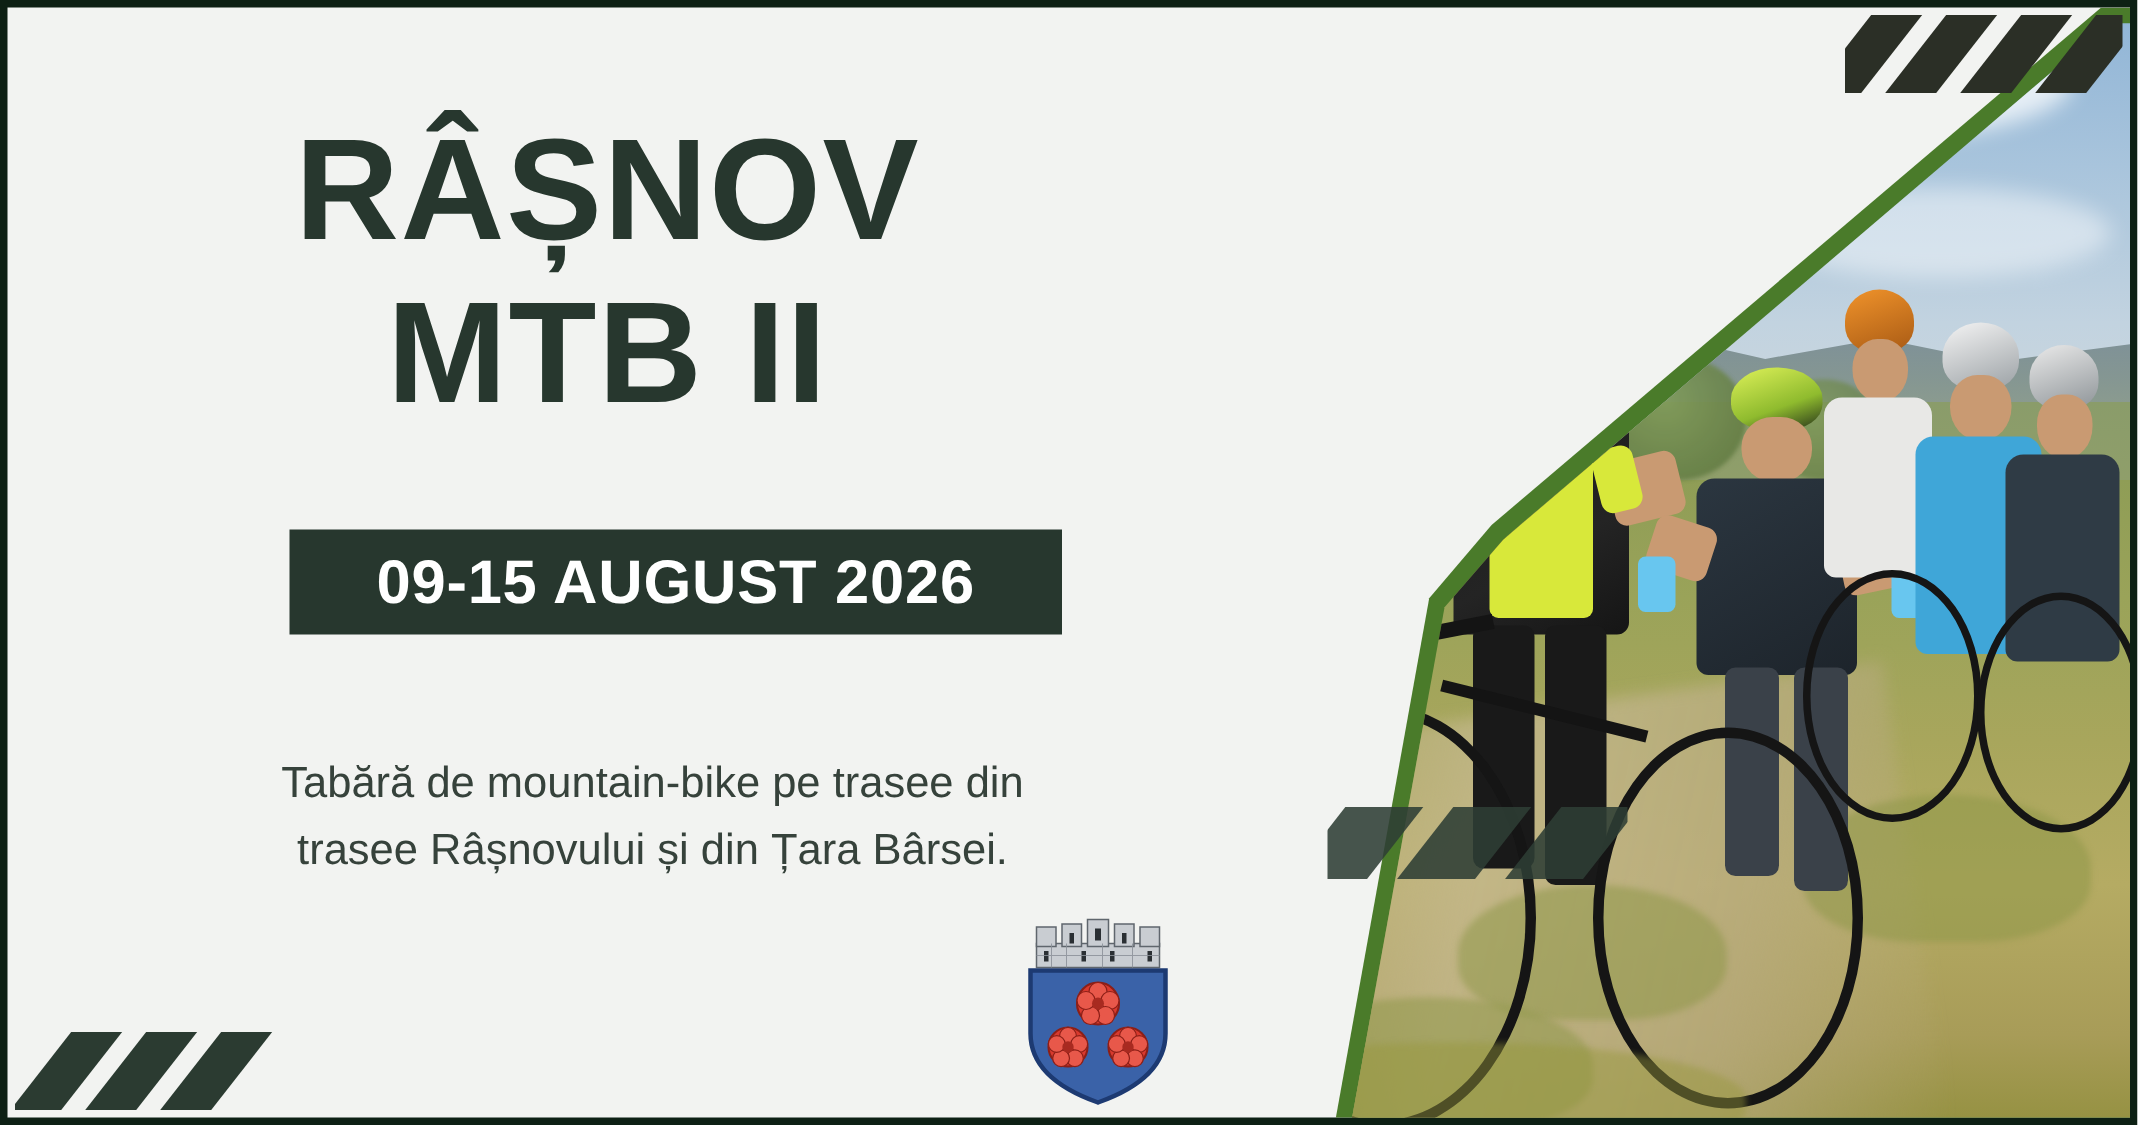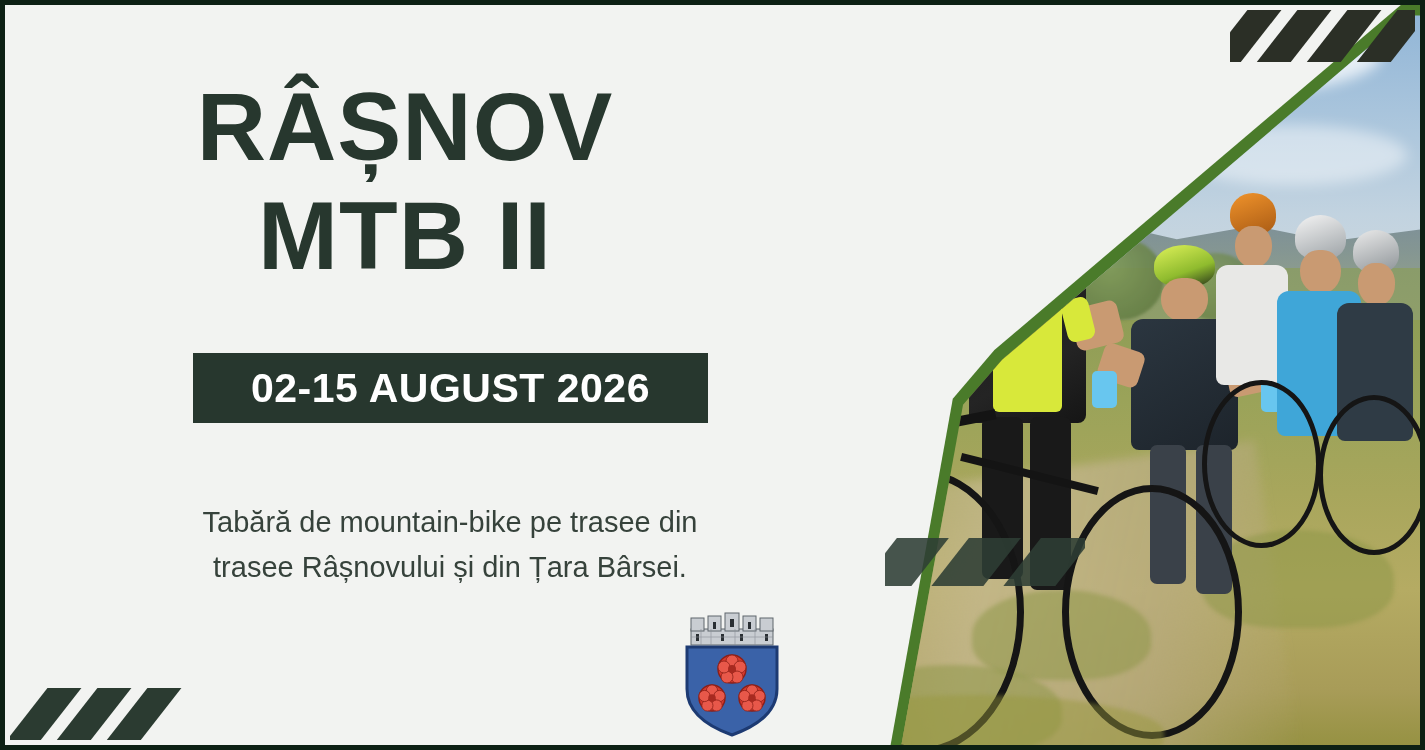--- a/index.html
+++ b/index.html
@@ -65,21 +65,21 @@
     color: #ffffff;
     font-family: "Liberation Sans", sans-serif;
     font-weight: bold;
     font-size: 41px;
     letter-spacing: 0.5px;
     white-space: nowrap;
   }
 
   .desc-block {
     position: absolute;
-    left: 95px;
+    left: 80px;
     top: 495px;
     width: 700px;
     text-align: center;
   }
   .desc-line {
     font-family: "Liberation Sans", sans-serif;
     font-weight: normal;
     font-size: 29px;
     line-height: 1.55;
     color: #36423b;
@@ -354,21 +354,21 @@
   </div>
 
   <div class="left-col">
 
     <div class="title-block">
       <div class="title-line l1">RÂȘNOV</div>
       <div class="title-line l2">MTB II</div>
     </div>
 
     <div class="date-badge">
-      <span class="date-badge-text">02-15 AUGUST 2026</span>
+      <span class="date-badge-text">09-15 AUGUST 2026</span>
     </div>
 
     <div class="desc-block">
       <div class="desc-line">Tabără de mountain-bike pe trasee din</div>
       <div class="desc-line">trasee Râșnovului și din Țara Bârsei.</div>
     </div>
   </div>
 
   <div class="crest">
     <svg viewBox="0 0 110 132" width="110" height="132">

